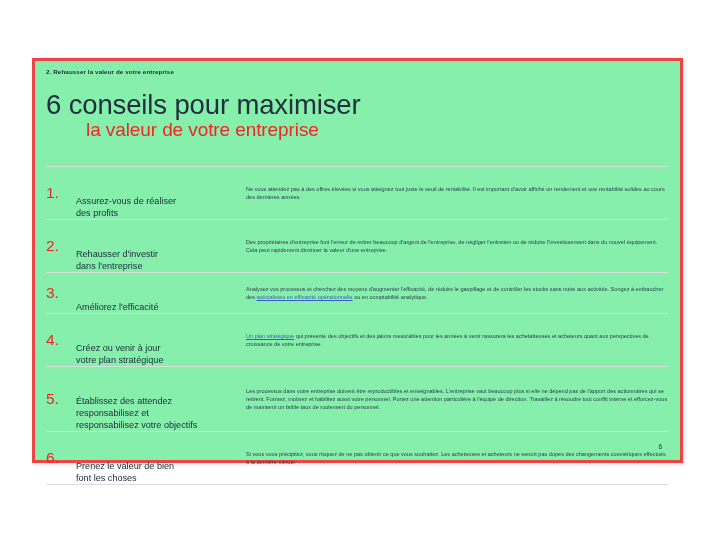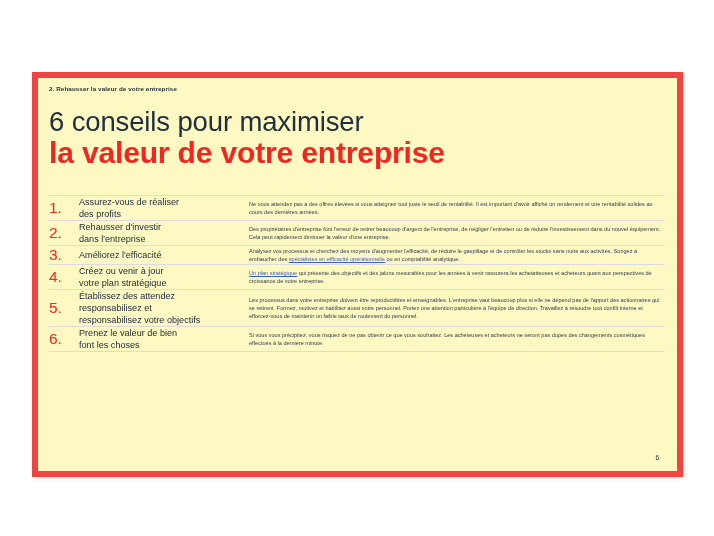--- a/index.html
+++ b/index.html
@@ -11,25 +11,25 @@
     width: 714px;
     height: 536px;
     font-family: "Liberation Sans", sans-serif;
     position: relative;
     overflow: hidden;
   }
 
   #slide-frame {
     position: absolute;
     left: 32px;
-    top: 72px;
+    top: 58px;
     width: 651px;
     height: 405px;
-    background: #fef9c3;
-    border: 6px solid #ef4444;
+    background: #86efac;
+    border: 3px solid #ef4444;
     box-shadow: 2px 2px 4px rgba(0,0,0,0.10);
     box-sizing: border-box;
   }
 
   #slide-inner {
     position: absolute;
     left: 10px;
     top: 7px;
     right: 10px;
     bottom: 6px;
@@ -50,25 +50,26 @@
     line-height: 1.07;
   }
   .title-line1 {
     font-size: 27.5px;
     color: #20303f;
     font-weight: 400;
     letter-spacing: -0.005em;
     display: block;
   }
   .title-line2 {
-    font-size: 30px;
+    font-size: 19px;
     color: #ee2722;
-    font-weight: 700;
+    font-weight: 400;
     letter-spacing: -0.005em;
     display: block;
+    margin-left: 40px;
   }
 
   #tips-table {
     margin-top: 26px;
     margin-left: 1px;
     margin-right: 2px;
     border-collapse: collapse;
     width: calc(100% - 3px);
     table-layout: fixed;
   }
@@ -104,20 +105,21 @@
     color: #ee2722;
     font-size: 15.5px;
     font-weight: 400;
     line-height: 1;
   }
   .tip-title {
     color: #20303f;
     font-size: 9.1px;
     font-weight: 400;
     line-height: 1.32;
+    margin-top: 28px;
   }
   .tip-desc {
     color: #2d3d4c;
     font-size: 5.55px;
     line-height: 1.45;
   }
   .tip-desc a, .lnk {
     color: #3b5ec4;
     text-decoration: underline;
   }

